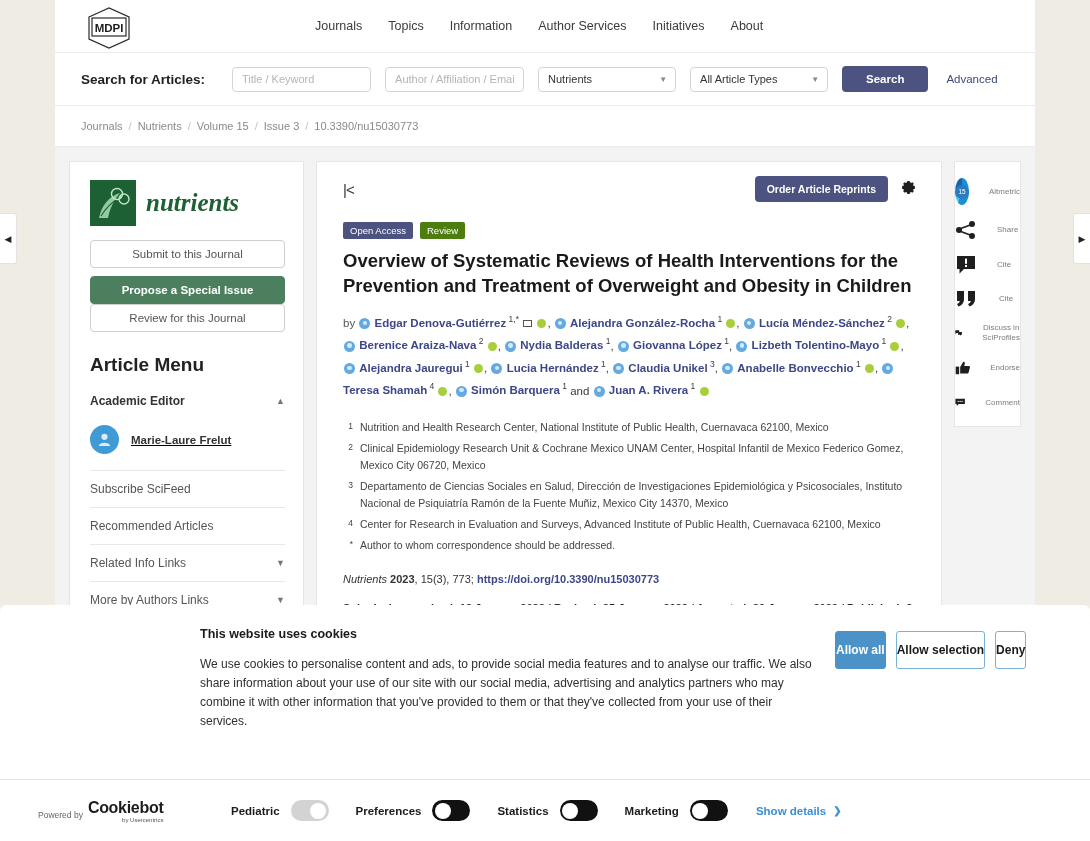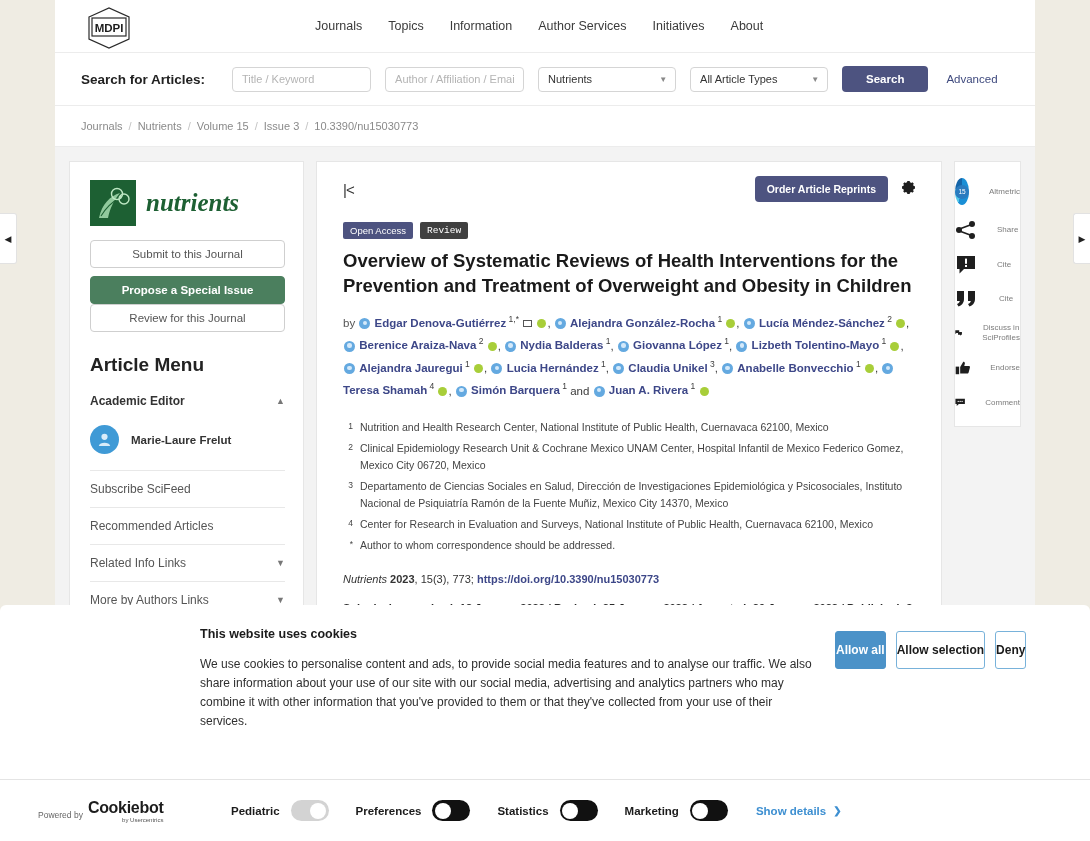--- a/index.html
+++ b/index.html
@@ -133,21 +133,21 @@
     color: #fff; font-weight: bold; margin-bottom: 0;
   }
   .article-menu-title { font-size: 19px; font-weight: bold; color: #222; margin: 22px 0 18px; }
   .menu-row {
     display: flex; align-items: center; justify-content: space-between;
     font-size: 12px; color: #555;
     padding: 11px 0; cursor: pointer;
   }
   .menu-row.head { font-weight: bold; color: #333; padding-top: 0; }
   .chev { font-size: 9px; color: #777; }
-  .editor { display: flex; align-items: center; gap: 12px; padding: 6px 0 16px; }
+  .editor { display: flex; align-items: center; gap: 12px; padding: 6px 0 16px; text-decoration: underline; }
   .avatar {
     width: 29px; height: 29px; border-radius: 50%;
     background: #3f9ad6; flex: 0 0 auto;
     display: flex; align-items: center; justify-content: center;
   }
   .editor-name { font-size: 11.5px; font-weight: bold; color: #333; }
   .divline { height: 1px; background: #e8e8e8; }
 
   
   .midcol { flex: 1 1 auto; padding: 14px 24px 26px 26px; min-height: 440px; }
@@ -158,21 +158,21 @@
     background: #4d5380; color: #fff; border: none;
     font-size: 10.5px; font-weight: bold;
     padding: 7px 12px; border-radius: 4px; cursor: pointer;
     font-family: inherit;
   }
   .gear { cursor: pointer; }
 
   .badges { margin: 20px 0 10px; display: flex; gap: 7px; }
   .badge { font-size: 9.5px; color: #fff; padding: 3px 7px; border-radius: 2px; }
   .badge.oa { background: #4d5380; }
-  .badge.rev { background: #404040; font-family: Liberation Mono, monospace; }
+  .badge.rev { background: #4d7c0f; }
 
   .art-title {
     font-size: 18.5px; font-weight: bold; color: #1a1a1a;
     line-height: 1.33; margin-bottom: 14px;
   }
   .authors { font-size: 11.5px; color: #3b3b3b; line-height: 1.88; }
   .authors .by { color: #555; }
   .aname { color: #3d4788; font-weight: bold; }
   .sup { font-size: 8.5px; vertical-align: super; color: #3b3b3b; }
   .ico-person, .ico-orcid, .ico-mail {
@@ -449,21 +449,21 @@
             <div class="affil">
               <span class="num">2</span>
               <span class="txt">Clinical Epidemiology Research Unit &amp; Cochrane Mexico UNAM Center, Hospital Infantil de Mexico Federico Gomez, Mexico City 06720, Mexico</span>
             </div>
             <div class="affil">
               <span class="num">3</span>
               <span class="txt">Departamento de Ciencias Sociales en Salud, Dirección de Investigaciones Epidemiológica y Psicosociales, Instituto Nacional de Psiquiatría Ramón de la Fuente Muñiz, Mexico City 14370, Mexico</span>
             </div>
             <div class="affil">
               <span class="num">4</span>
-              <span class="txt">Center for Research in Evaluation and Surveys, National Institute of Public Health, Cuernavaca 62100, Mexico</span>
+              <span class="txt">Center for Research in Evaluation and Surveys, Advanced Institute of Public Health, Cuernavaca 62100, Mexico</span>
             </div>
             <div class="affil">
               <span class="num">*</span>
               <span class="txt">Author to whom correspondence should be addressed.</span>
             </div>
           </div>
 
         <div class="cite-line">
           <span class="jn">Nutrients</span>
           <b>2023</b><span>, 15(3), 773; </span><a href="#">https://doi.org/10.3390/nu15030773</a>

